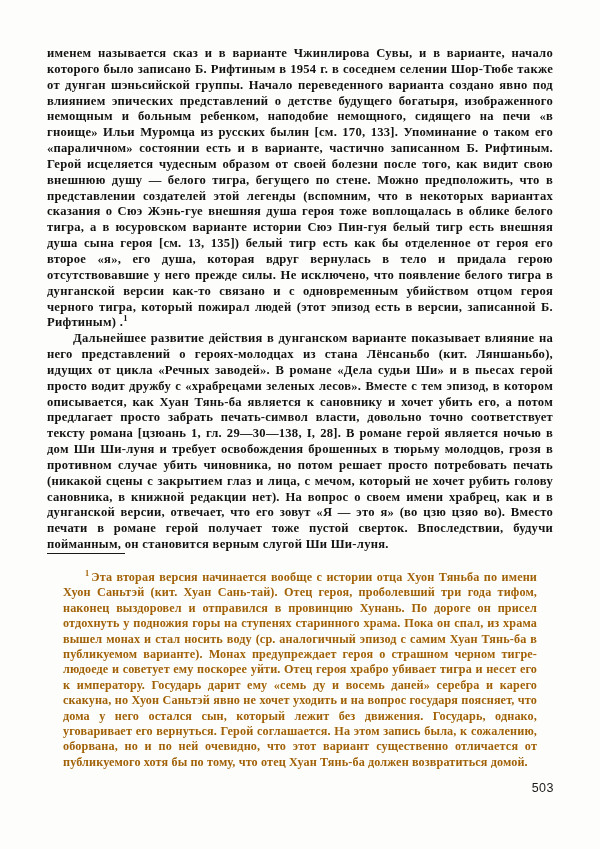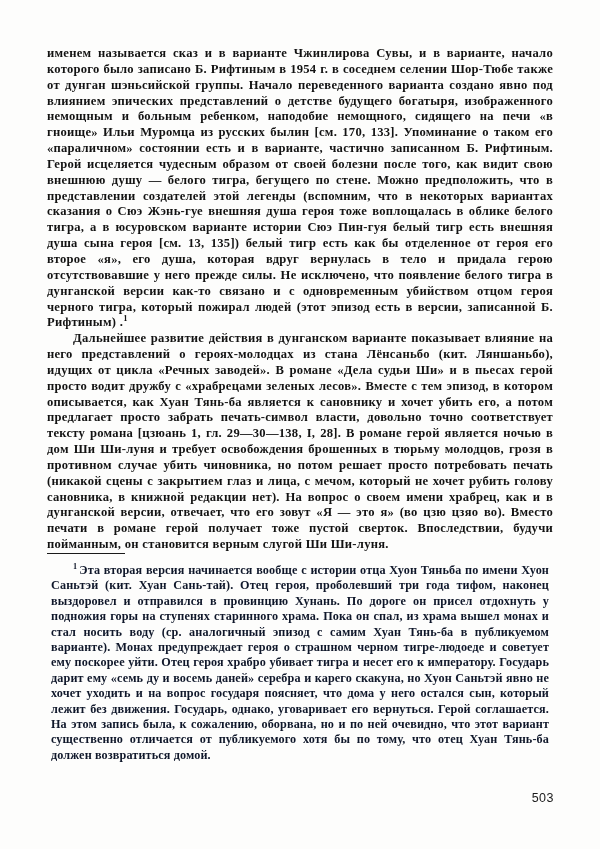--- a/index.html
+++ b/index.html
@@ -50,43 +50,43 @@
     top: 553px;
     width: 506px;
   }
   .footnote-rule {
     width: 78px;
     height: 0;
     border-top: 1.4px solid #1a1a1a;
     margin: 0 0 9px 0;
   }
   p.footnote {
-    margin: 4px;
+    margin: 16px;
     text-align: justify;
     text-justify: inter-word;
     font-size: 12.2px;
     line-height: 15.4px;
     letter-spacing: 0.01em;
     font-weight: 700;
-    color: #0f172a;
+    color: #a16207;
     text-indent: 22px;
   }
   sup.fn-marker {
     font-size: 0.68em;
     vertical-align: super;
     font-weight: 700;
     line-height: 0;
     padding-right: 2px;
   }
   .ital {
   }
   .page-number {
     position: absolute;
     right: 46px;
-    bottom: 44px;
+    bottom: 54px;
     font-size: 12.5px;
     font-weight: 400;
     letter-spacing: 0.04em;
     color: #1b1b1b;
     font-family: "Liberation Sans", "DejaVu Sans", sans-serif;
     margin-top: 31px;
   }
 </style>
 </head>
 <body>

